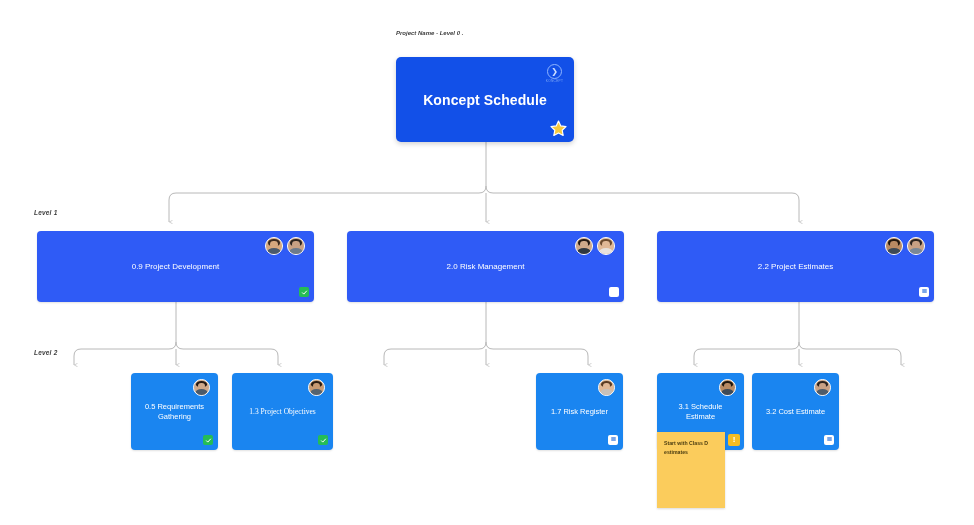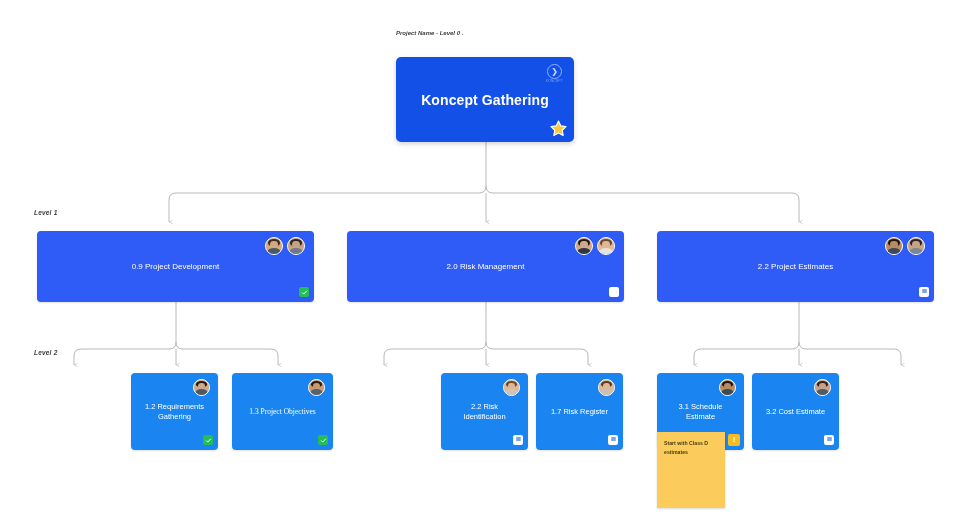--- a/index.html
+++ b/index.html
@@ -216,21 +216,21 @@
     </g>
   </svg>
 
   <div class="root-caption" style="left:396px;top:30px;">Project Name  ·  Level 0 .</div>
 
   <div class="card card-root" style="left:396px;top:57px;width:178px;height:85px;">
     <div class="logo-badge" style="right:12px;top:7px;">
       <span>❯</span>
       <span class="logo-word">KONCEPT</span>
     </div>
-    <div class="card-title">Koncept Gathering</div>
+    <div class="card-title">Koncept Schedule</div>
     <div class="star-badge" style="right:6px;bottom:4px;">
       <svg viewBox="0 0 24 24" xmlns="http://www.w3.org/2000/svg">
         <path d="M12 2.6l2.9 6.1 6.6.9-4.8 4.6 1.2 6.6L12 17.6 6.1 20.8l1.2-6.6L2.5 9.6l6.6-.9z" fill="#f7c93e" stroke="#ffffff" stroke-width="1.5" stroke-linejoin="round"></path>
       </svg>
     </div>
   </div>
 
   <div class="level-caption" style="left:34px;top:209px;">Level 1</div>
   <div class="level-caption" style="left:34px;top:349px;">Level 2</div>
 
@@ -292,21 +292,21 @@
   </div>
 
 
   <div class="card card-l2" style="left:131px;top:373px;width:87px;height:77px;">
     <div class="avatar" style="right:8px;top:6px;width:17px;height:17px;">
       <div class="face" style="background:#cfa98a;"></div>
       <div class="hair" style="background:#241a14;"></div>
       <div class="head" style="background:#cfa98a;"></div>
       <div class="body" style="background:#4b5a69;"></div>
     </div>
-    <div class="card-title">1.2 Requirements Gathering</div>
+    <div class="card-title">0.5 Requirements Gathering</div>
     <div class="badge badge-done" style="right:5px;bottom:5px;">
       <svg viewBox="0 0 24 24" xmlns="http://www.w3.org/2000/svg">
         <path d="M5 13l4.5 4.5L19 7" fill="none" stroke="#ffffff" stroke-width="3.4" stroke-linecap="round" stroke-linejoin="round"></path>
       </svg>
     </div>
   </div>
 
   <div class="card card-l2" style="left:232px;top:373px;width:101px;height:77px;font-family:Liberation Serif, serif;">
     <div class="avatar" style="right:8px;top:6px;width:17px;height:17px;">
       <div class="face" style="background:#c89a72;"></div>
@@ -316,32 +316,20 @@
     </div>
     <div class="card-title">1.3 Project Objectives</div>
     <div class="badge badge-done" style="right:5px;bottom:5px;">
       <svg viewBox="0 0 24 24" xmlns="http://www.w3.org/2000/svg">
         <path d="M5 13l4.5 4.5L19 7" fill="none" stroke="#ffffff" stroke-width="3.4" stroke-linecap="round" stroke-linejoin="round"></path>
       </svg>
     </div>
   </div>
 
 
-  <div class="card card-l2" style="left:441px;top:373px;width:87px;height:77px;">
-    <div class="avatar" style="right:8px;top:6px;width:17px;height:17px;">
-      <div class="face" style="background:#e0b896;"></div>
-      <div class="hair" style="background:#6b4a2e;"></div>
-      <div class="head" style="background:#e0b896;"></div>
-      <div class="body" style="background:#cdc6bf;"></div>
-    </div>
-    <div class="card-title">2.2 Risk Identification</div>
-    <div class="badge badge-partial" style="right:5px;bottom:5px;">
-        <i class="dots"></i>
-      </div>
-  </div>
 
   <div class="card card-l2" style="left:536px;top:373px;width:87px;height:77px;">
     <div class="avatar" style="right:8px;top:6px;width:17px;height:17px;">
       <div class="face" style="background:#e0b896;"></div>
       <div class="hair" style="background:#5a3c24;"></div>
       <div class="head" style="background:#e0b896;"></div>
       <div class="body" style="background:#c8c1ba;"></div>
     </div>
     <div class="card-title">1.7 Risk Register</div>
     <div class="badge badge-partial" style="right:5px;bottom:5px;">

